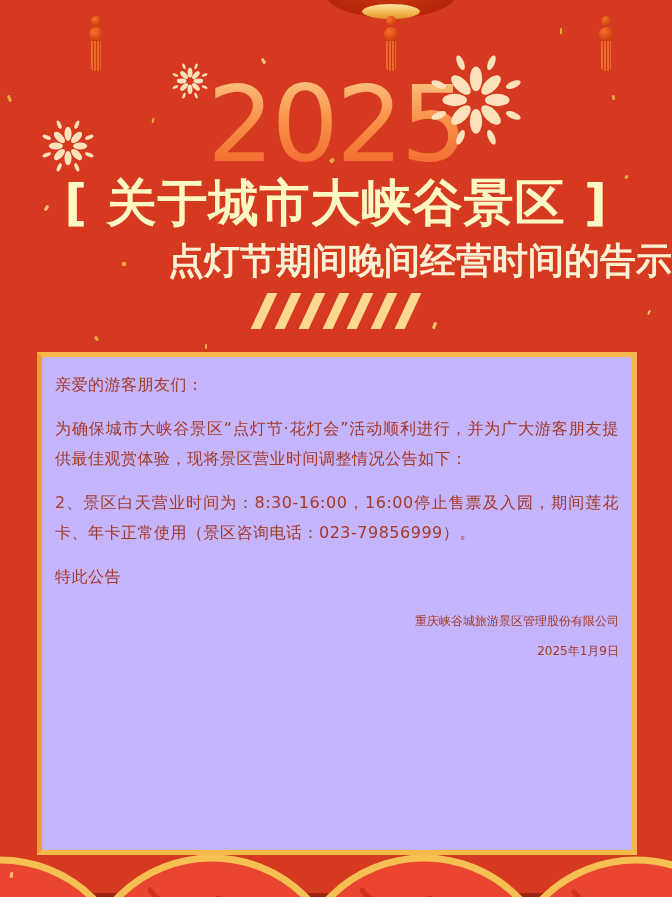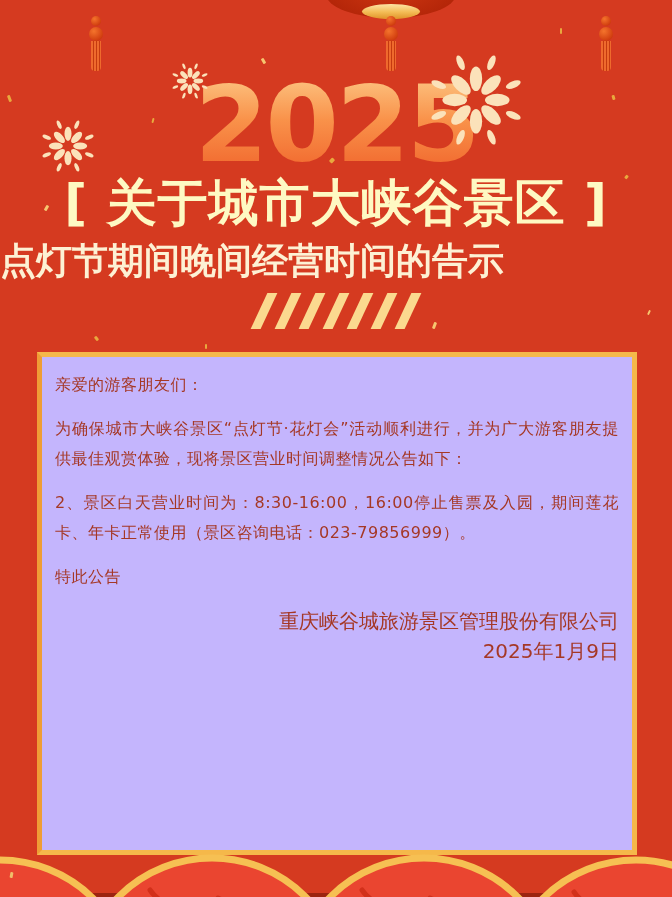--- a/index.html
+++ b/index.html
@@ -35,34 +35,34 @@
   .lantern .fringe{
     position:absolute; left:-5px; top:41px; width:10px; height:30px;
     background:repeating-linear-gradient(90deg,#ef6a2d 0 2px,#c53a10 2px 3px);
     border-radius:0 0 4px 4px;
   }
   
   .speckle{position:absolute; display:block; background:#e8a93e; border-radius:1px;}
   
   .year{
     position:absolute; left:0; top:72px; width:100%;
-    text-align:center; font-size:106px; line-height:1; font-weight:700;
+    text-align:center; font-size:106px; line-height:1; font-weight:400;
     letter-spacing:-3px;
     background:linear-gradient(180deg,#fdc habit 0%);
     background:linear-gradient(180deg,#fdc886 0%, #f9924a 45%, #f0622a 100%);
     -webkit-background-clip:text; background-clip:text;
     color:transparent; z-index:1;
   }
   .title{
     position:absolute; left:0; top:176px; width:100%; text-align:center;
     font-size:50px; line-height:1.1; font-weight:800; color:#fef9c3;
     letter-spacing:1px; z-index:3;
   }
   .subtitle{
-    position:absolute; left:0; top:241px; width:100%; text-align:left;
+    position:absolute; left:0; top:241px; width:100%; text-align:right;
     font-size:36px; line-height:1.1; font-weight:800; color:#fdf1d4; z-index:3;
   }
   .slashes{
     position:absolute; left:0; top:293px; width:100%; height:36px;
     display:flex; justify-content:center; gap:14px; z-index:3;
   }
   .slashes i{display:block; width:10px; height:36px; background:#fbd98f; transform:skewX(-25deg);}
   .fireworks{position:absolute; left:0; top:0; z-index:2; pointer-events:none;}
   
   .notice-box{
@@ -73,21 +73,21 @@
     border-left-color:#ef9d36;
     padding:13px 13px 0 13px;
     z-index:4;
   }
   .notice-box p{
     margin:0 0 14px 0; font-size:16px; line-height:30px;
     color:#a53826; text-align:justify; letter-spacing:0.5px;
   }
   .notice-box .bold-item{color:#9c1d10; font-weight:700;}
   .hl{background:#b30e12; color:#ffffff; padding:2px 3px;}
-  .signature{text-align:right; font-size:20px; line-height:30px; color:#a53826;}
+  .signature{text-align:right; font-size:12px; line-height:30px; color:#a53826;}
   
   .scallops{position:absolute; left:0; bottom:0; z-index:5; pointer-events:none;}
 </style>
 </head>
 <body>
 
 <div class="poster">
 
   <div class="lantern tassel" style="left:96px; top:0;">
     <span class="bead b1"></span>

